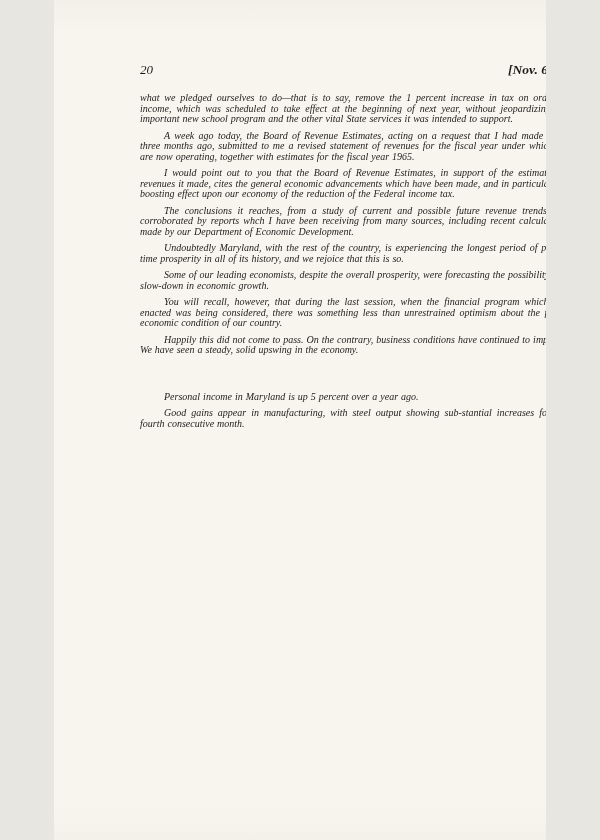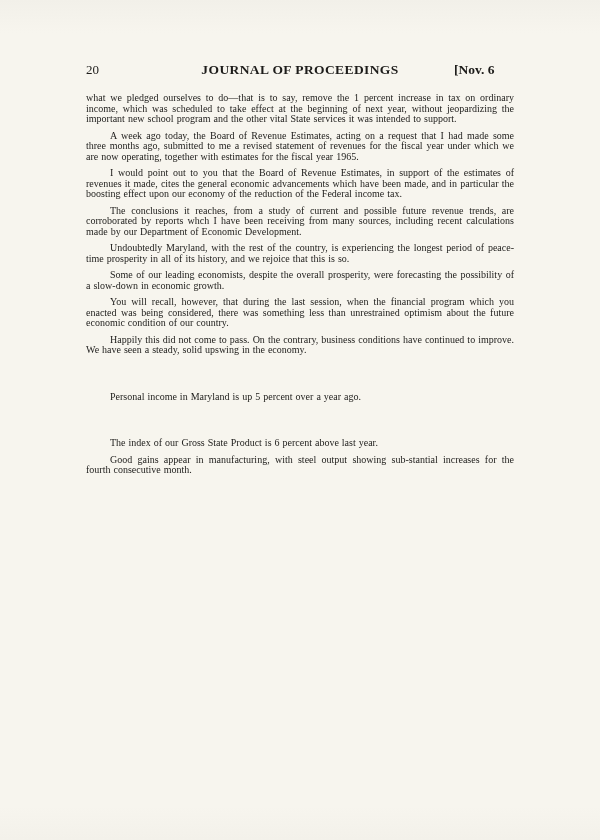--- a/index.html
+++ b/index.html
@@ -2,28 +2,29 @@
 <html><head>
 <meta charset="utf-8">
 <style>
   html, body {
     margin: 0;
     padding: 0;
     background: #e8e6e0;
   }
   .scan-page {
     position: relative;
-    width: 600px;
+    width: 492px;
     height: 840px;
     margin: 0 auto;
     background: #f6f4ed;
     background-image: linear-gradient(180deg, #f2f0e9 0%, #f7f5ee 4%, #f7f5ee 96%, #f3f1ea 100%);
     overflow: hidden;
     font-family: "Liberation Serif", "DejaVu Serif", serif;
     color: #1d1c1a;
+    font-style: italic;
   }
   .content {
     position: absolute;
     left: 86px;
     top: 62px;
     width: 428px;
   }
   .running-head {
     display: flex;
     align-items: baseline;
@@ -63,32 +64,30 @@
   }
 </style>
 </head>
 <body>
 
 <div class="scan-page">
   <div class="content">
 
     <div class="running-head">
       <span class="page-num">20</span>
-      <span class="head-title">JOURNAL OF PROCEEDINGS</span>
       <span class="head-date">[Nov. 6</span>
     </div>
 
     <div class="body-text">
       <p class="continuation">what we pledged ourselves to do—that is to say, remove the 1 percent increase in tax on ordinary income, which was scheduled to take effect at the beginning of next year, without jeopardizing the important new school program and the other vital State services it was intended to support.</p>
       <p>A week ago today, the Board of Revenue Estimates, acting on a request that I had made some three months ago, submitted to me a revised statement of revenues for the fiscal year under which we are now operating, together with estimates for the fiscal year 1965.</p>
       <p>I would point out to you that the Board of Revenue Estimates, in support of the estimates of revenues it made, cites the general economic advancements which have been made, and in particular the boosting effect upon our economy of the reduction of the Federal income tax.</p>
       <p>The conclusions it reaches, from a study of current and possible future revenue trends, are corroborated by reports whch I have been receiving from many sources, including recent calculations made by our Department of Economic Development.</p>
       <p>Undoubtedly Maryland, with the rest of the country, is experiencing the longest period of peace-time prosperity in all of its history, and we rejoice that this is so.</p>
       <p>Some of our leading economists, despite the overall prosperity, were forecasting the possibility of a slow-down in economic growth.</p>
       <p>You will recall, however, that during the last session, when the financial program which you enacted was being considered, there was something less than unrestrained optimism about the future economic condition of our country.</p>
       <p>Happily this did not come to pass. On the contrary, business conditions have continued to improve. We have seen a steady, solid upswing in the economy.</p>
       <p class="short-line">Personal income in Maryland is up 5 percent over a year ago.</p>
-      <p class="short-line">The index of our Gross State Product is 6 percent above last year.</p>
       <p>Good gains appear in manufacturing, with steel output showing sub-stantial increases for the fourth consecutive month.</p>
     </div>
 
   </div>
 </div>
 
 </body></html>

